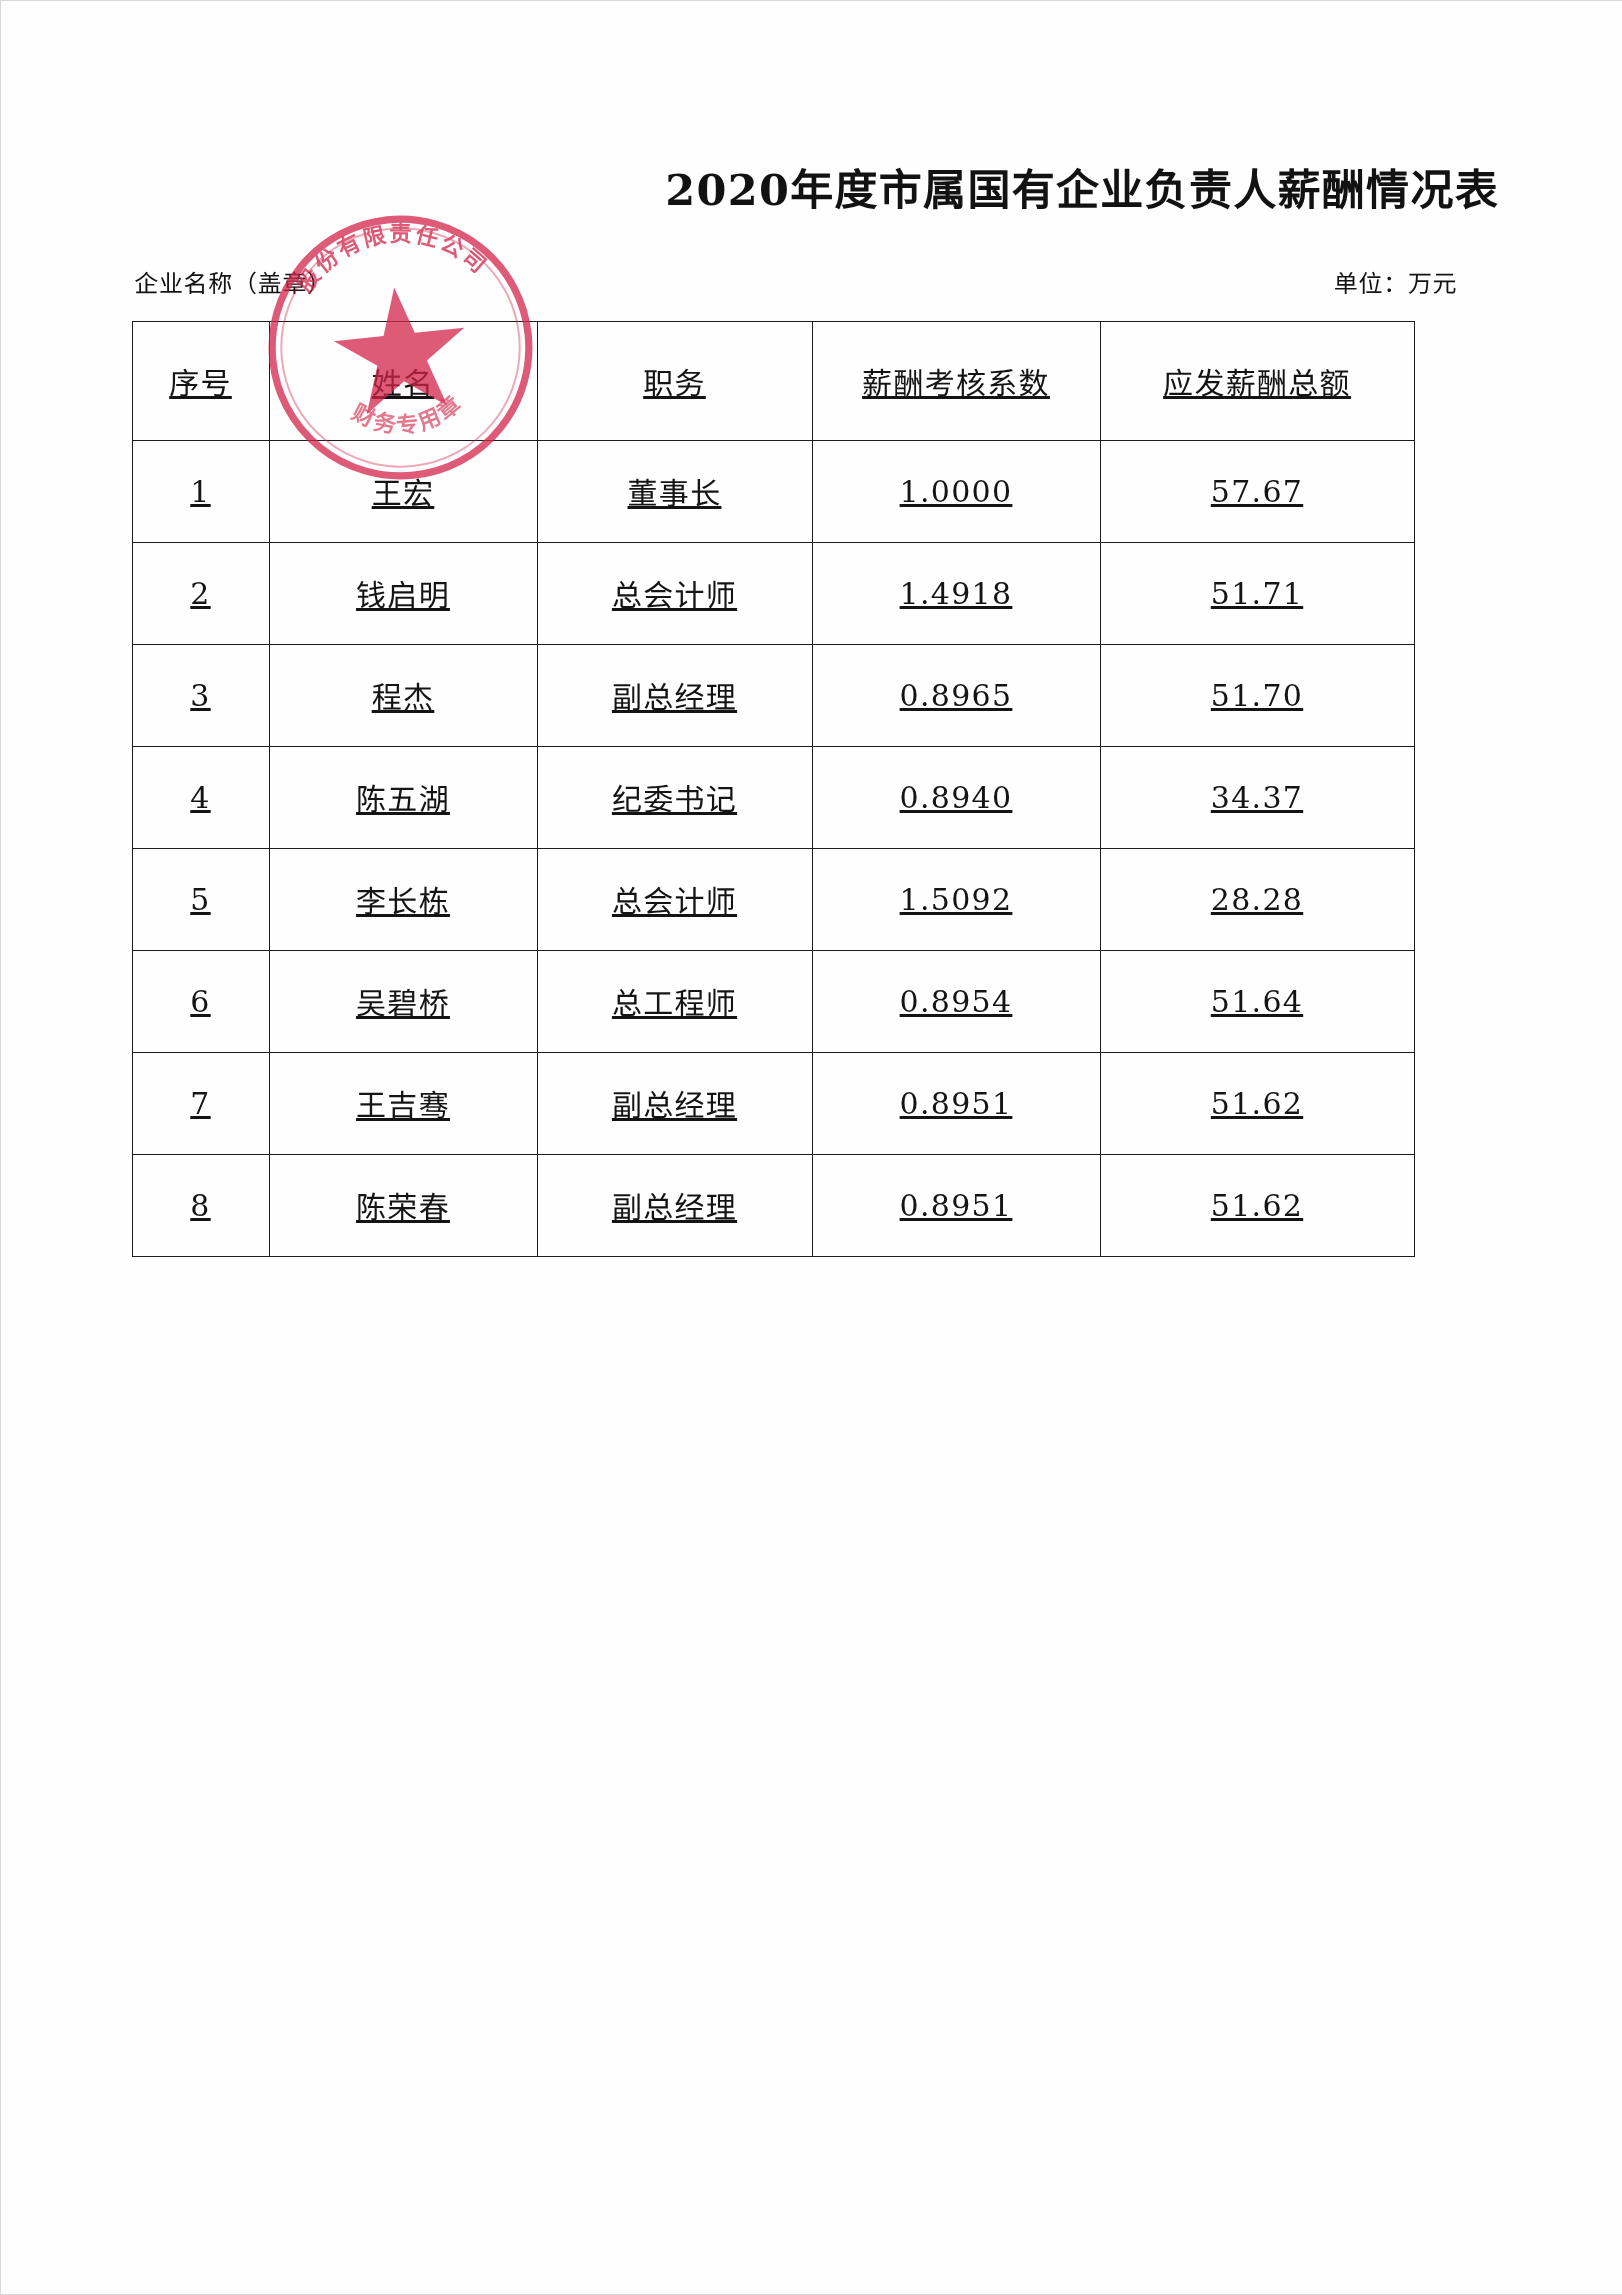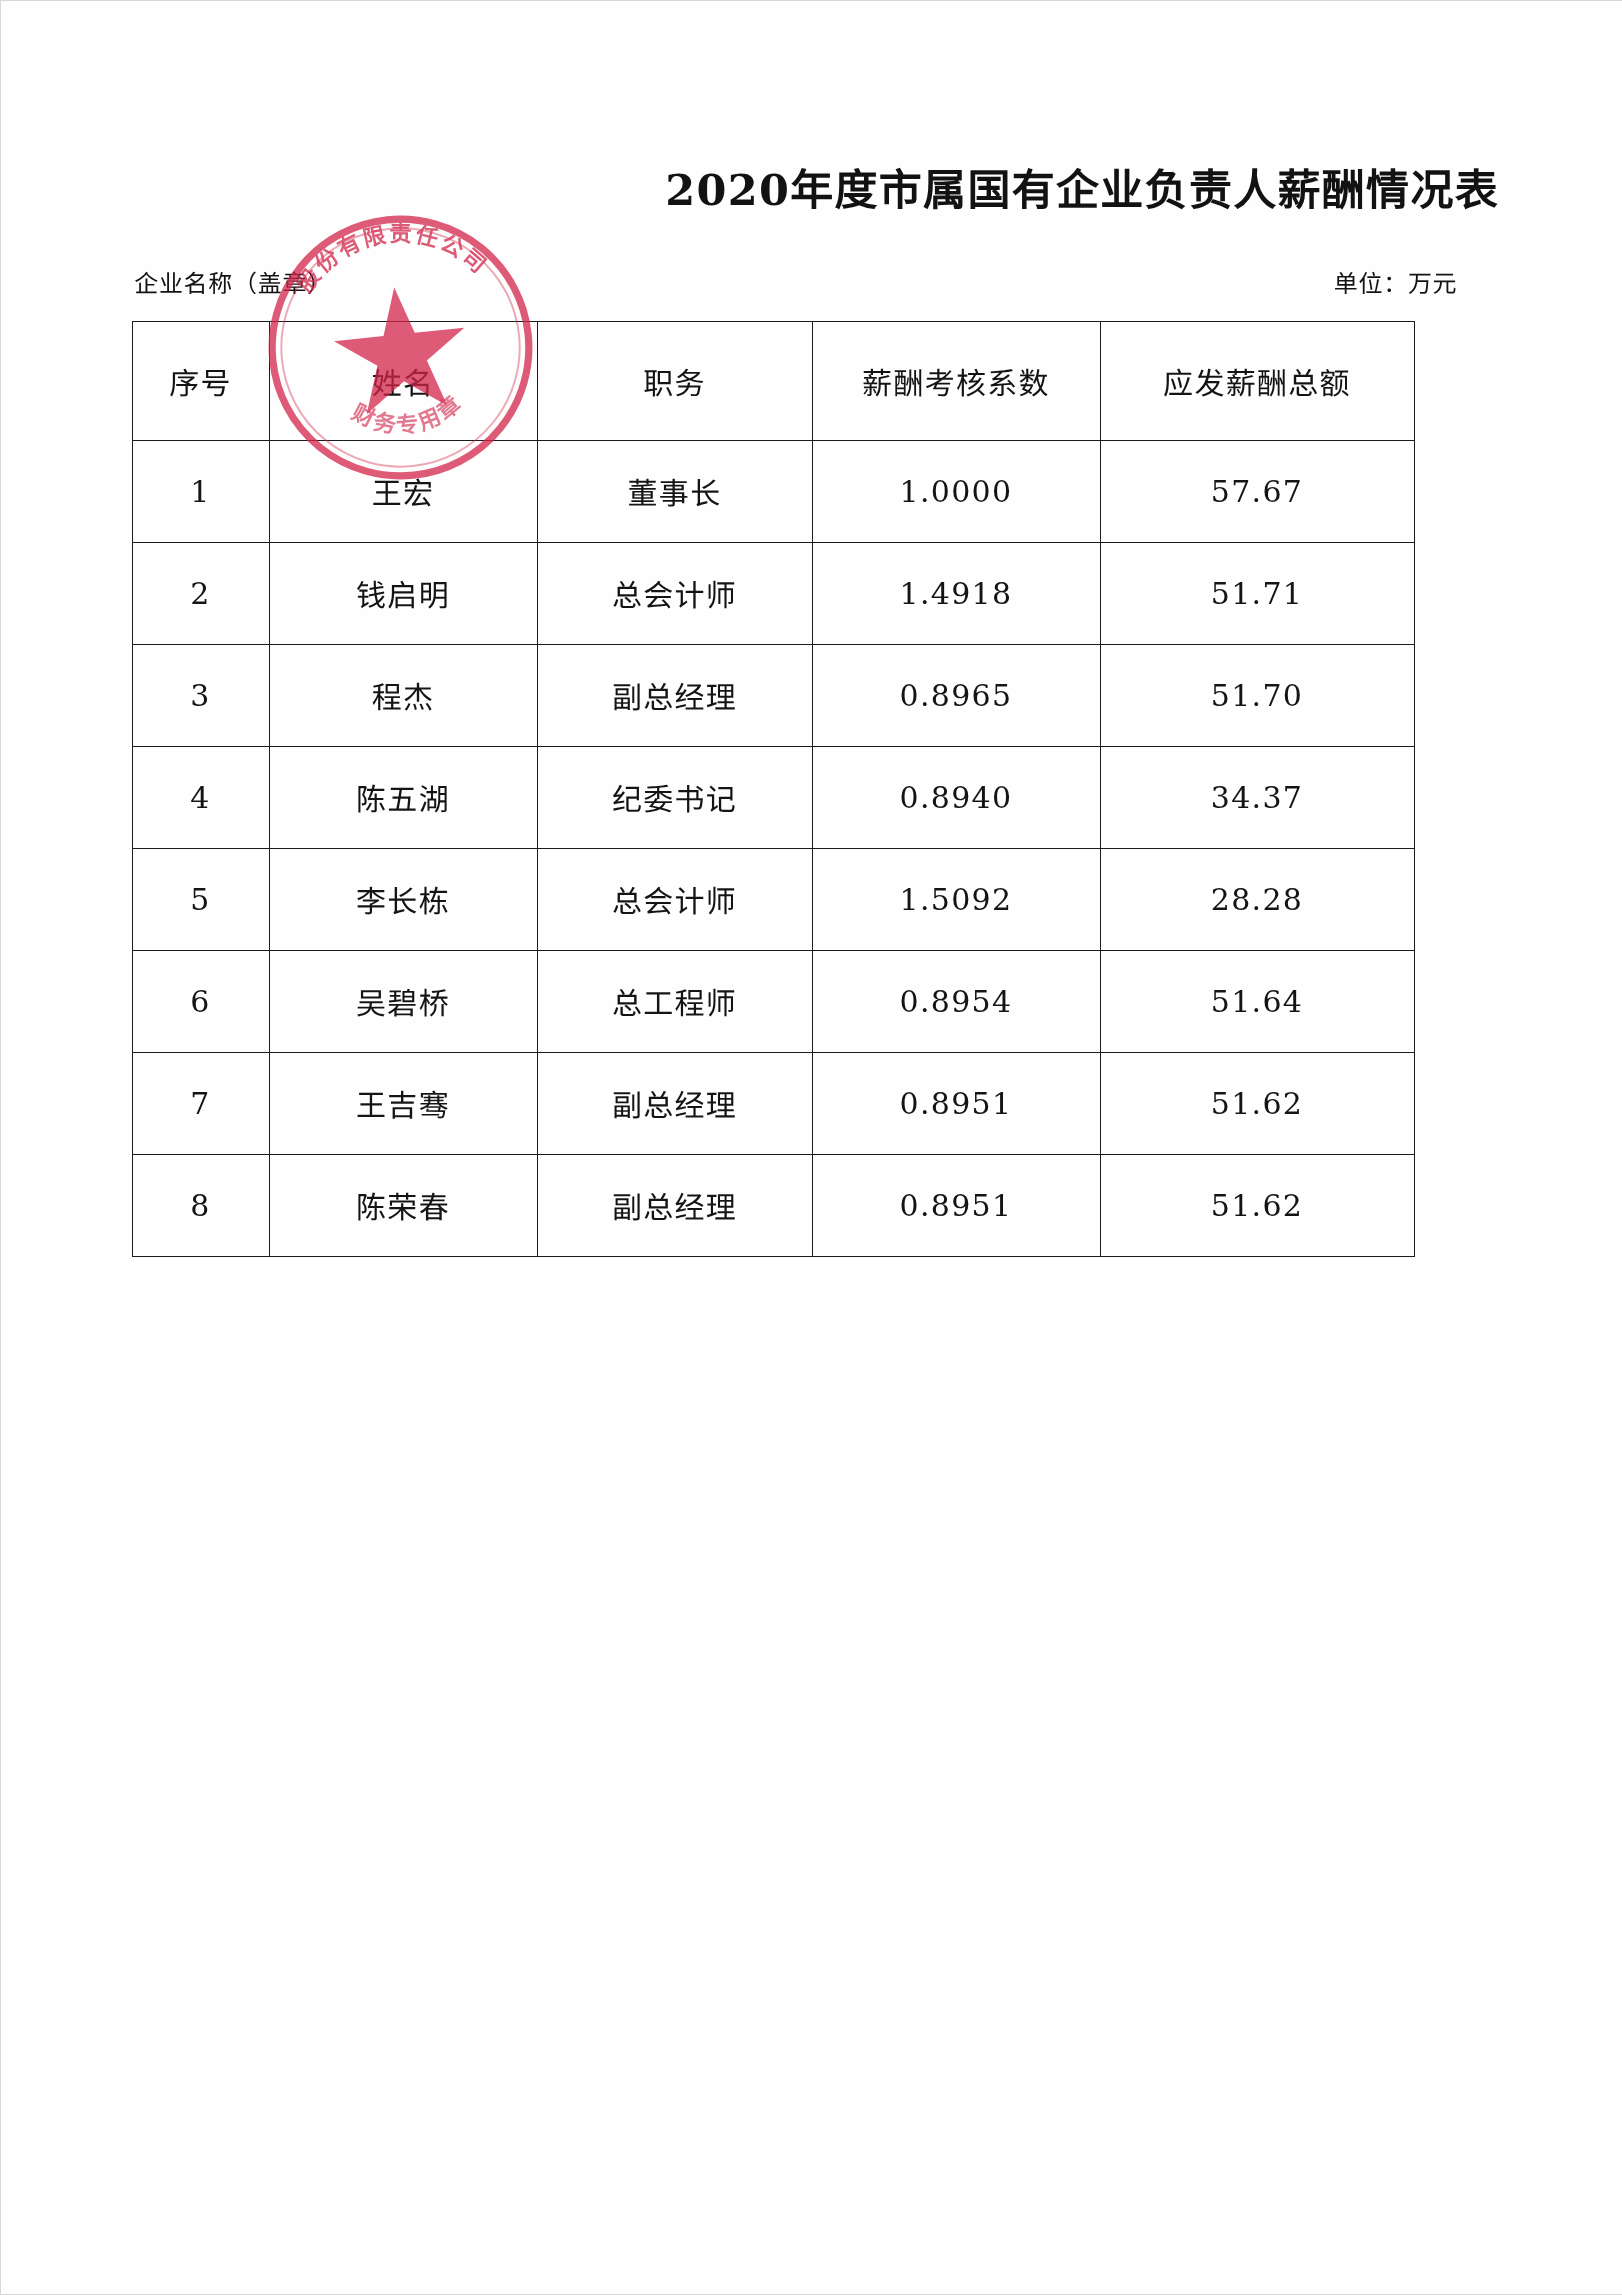--- a/index.html
+++ b/index.html
@@ -65,20 +65,21 @@
     margin-left: 6.5px;
     table-layout: fixed;
   }
   table.salary-table td,
   table.salary-table th {
     border: 1.3px solid #1b1b1b;
     text-align: center;
     vertical-align: middle;
     font-weight: 400;
     color: #141414;
+    text-decoration: underline;
   }
   table.salary-table thead th {
     height: 116px;
     font-size: 30px;
     letter-spacing: 1.3px;
   }
   table.salary-table tbody td {
     height: 99px;
     font-size: 30px;
     letter-spacing: 1.3px;

